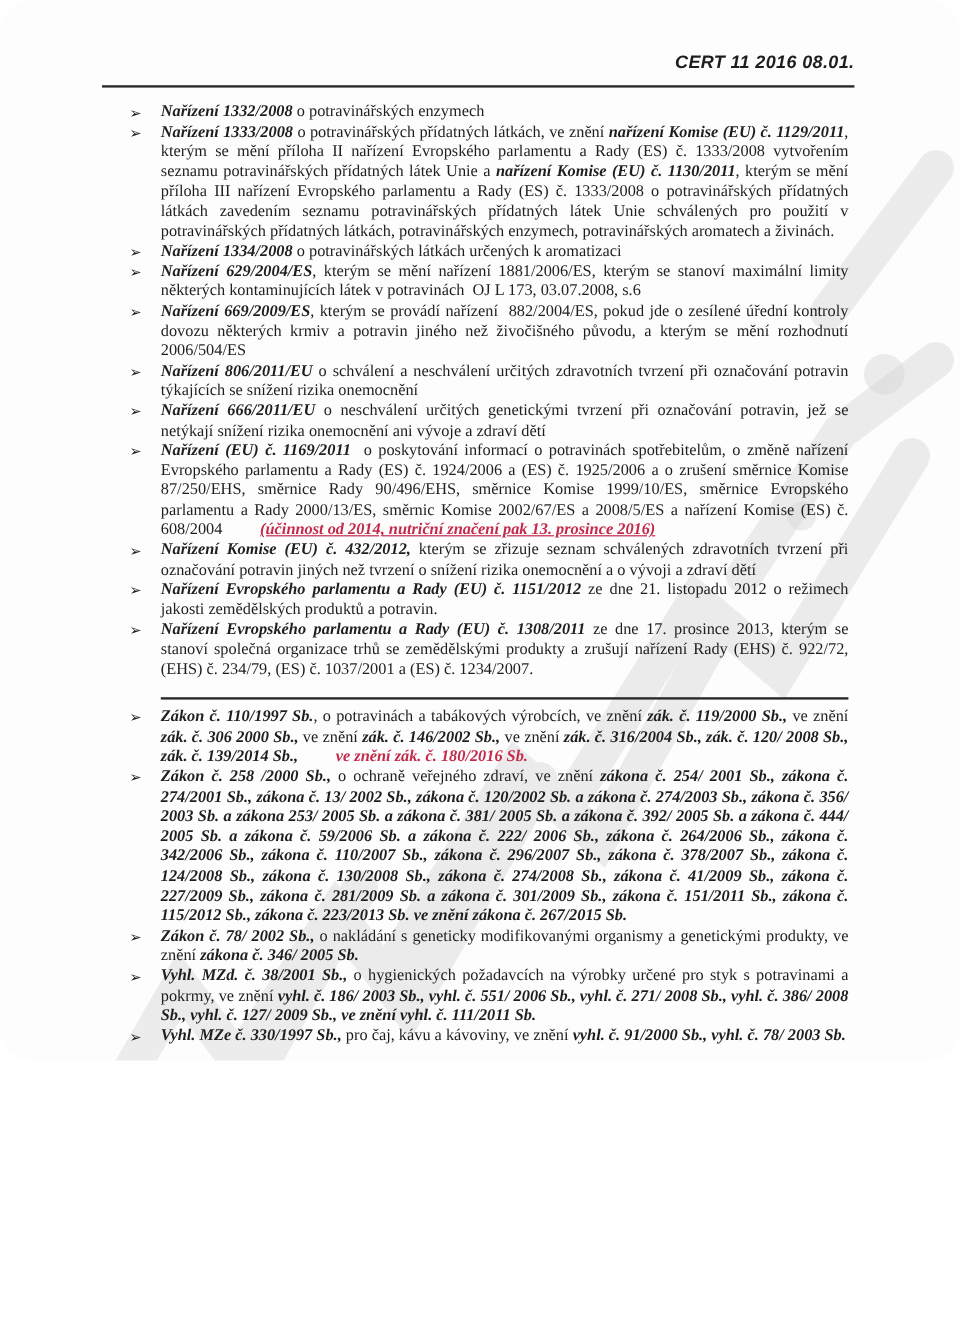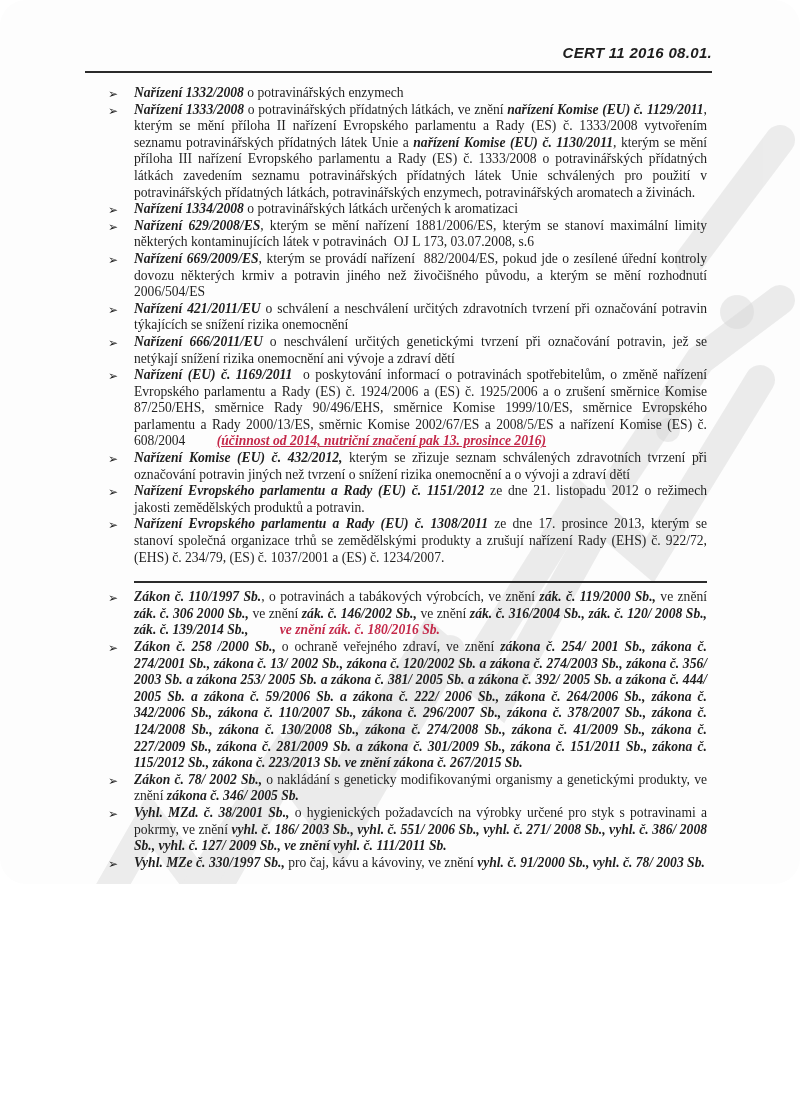--- a/index.html
+++ b/index.html
@@ -84,23 +84,23 @@
   </svg>
 
   <div class="header-title">CERT 11 2016 08.01.</div>
   <div class="header-rule"></div>
 
   <div class="content">
       <ul class="reg-list">
         <li><span class="bullet">➢</span><span class="b">Nařízení 1332/2008</span><span> o potravinářských enzymech</span></li>
         <li><span class="bullet">➢</span><span class="b">Nařízení 1333/2008</span><span> o potravinářských přídatných látkách, ve znění </span><span class="b">nařízení Komise (EU) č. 1129/2011</span><span>, kterým se mění příloha II nařízení Evropského parlamentu a Rady (ES) č. 1333/2008 vytvořením seznamu potravinářských přídatných látek Unie a </span><span class="b">nařízení Komise (EU) č. 1130/2011</span><span>, kterým se mění příloha III nařízení Evropského parlamentu a Rady (ES) č. 1333/2008 o potravinářských přídatných látkách zavedením seznamu potravinářských přídatných látek Unie schválených pro použití v potravinářských přídatných látkách, potravinářských enzymech, potravinářských aromatech a živinách.</span></li>
         <li><span class="bullet">➢</span><span class="b">Nařízení 1334/2008</span><span> o potravinářských látkách určených k aromatizaci</span></li>
-        <li><span class="bullet">➢</span><span class="b">Nařízení 629/2008/ES</span><span>, kterým se mění nařízení 1881/2006/ES, kterým se stanoví maximální limity některých kontaminujících látek v potravinách&nbsp; OJ L 173, 03.07.2008, s.6</span></li>
+        <li><span class="bullet">➢</span><span class="b">Nařízení 629/2004/ES</span><span>, kterým se mění nařízení 1881/2006/ES, kterým se stanoví maximální limity některých kontaminujících látek v potravinách&nbsp; OJ L 173, 03.07.2008, s.6</span></li>
         <li><span class="bullet">➢</span><span class="b">Nařízení 669/2009/ES</span><span>, kterým se provádí nařízení&nbsp; 882/2004/ES, pokud jde o zesílené úřední kontroly dovozu některých krmiv a potravin jiného než živočišného původu, a kterým se mění rozhodnutí 2006/504/ES</span></li>
-        <li><span class="bullet">➢</span><span class="b">Nařízení 421/2011/EU</span><span> o schválení a neschválení určitých zdravotních tvrzení při označování potravin týkajících se snížení rizika onemocnění</span></li>
+        <li><span class="bullet">➢</span><span class="b">Nařízení 806/2011/EU</span><span> o schválení a neschválení určitých zdravotních tvrzení při označování potravin týkajících se snížení rizika onemocnění</span></li>
         <li><span class="bullet">➢</span><span class="b">Nařízení 666/2011/EU</span><span> o neschválení určitých genetickými tvrzení při označování potravin, jež se netýkají snížení rizika onemocnění ani vývoje a zdraví dětí</span></li>
         <li><span class="bullet">➢</span><span class="b">Nařízení (EU) č. 1169/2011</span><span>&nbsp; o poskytování informací o potravinách spotřebitelům, o změně nařízení Evropského parlamentu a Rady (ES) č. 1924/2006 a (ES) č. 1925/2006 a o zrušení směrnice Komise 87/250/EHS, směrnice Rady 90/496/EHS, směrnice Komise 1999/10/ES, směrnice Evropského parlamentu a Rady 2000/13/ES, směrnic Komise 2002/67/ES a 2008/5/ES a nařízení Komise (ES) č. 608/2004 </span><span class="b red u">(účinnost od 2014, nutriční značení pak 13. prosince 2016)</span></li>
         <li><span class="bullet">➢</span><span class="b">Nařízení Komise (EU) č. 432/2012,</span><span> kterým se zřizuje seznam schválených zdravotních tvrzení při označování potravin jiných než tvrzení o snížení rizika onemocnění a o vývoji a zdraví dětí</span></li>
         <li><span class="bullet">➢</span><span class="b">Nařízení Evropského parlamentu a Rady (EU) č. 1151/2012</span><span> ze dne 21. listopadu 2012 o režimech jakosti zemědělských produktů a potravin.</span></li>
         <li><span class="bullet">➢</span><span class="b">Nařízení Evropského parlamentu a Rady (EU) č. 1308/2011</span><span> ze dne 17. prosince 2013, kterým se stanoví společná organizace trhů se zemědělskými produkty a zrušují nařízení Rady (EHS) č. 922/72, (EHS) č. 234/79, (ES) č. 1037/2001 a (ES) č. 1234/2007.</span></li>
       </ul>
       <div class="section-divider"></div>
       <ul class="reg-list">
         <li><span class="bullet">➢</span><span class="b">Zákon č. 110/1997 Sb.</span><span>, o potravinách a tabákových výrobcích, ve znění </span><span class="b">zák. č. 119/2000 Sb.,</span><span> ve znění </span><span class="b">zák. č. 306 2000 Sb.,</span><span> ve znění </span><span class="b">zák. č. 146/2002 Sb.,</span><span> ve znění </span><span class="b">zák. č. 316/2004 Sb., zák. č. 120/ 2008 Sb., zák. č. 139/2014 Sb., </span><span class="b red">ve znění zák. č. 180/2016 Sb.</span></li>
         <li><span class="bullet">➢</span><span class="b">Zákon č. 258 /2000 Sb.,</span><span> o ochraně veřejného zdraví, ve znění </span><span class="b">zákona č. 254/ 2001 Sb., zákona č. 274/2001 Sb., zákona č. 13/ 2002 Sb., zákona č. 120/2002 Sb. a zákona č. 274/2003 Sb., zákona č. 356/ 2003 Sb. a zákona 253/ 2005 Sb. a zákona č. 381/ 2005 Sb. a zákona č. 392/ 2005 Sb. a zákona č. 444/ 2005 Sb. a zákona č. 59/2006 Sb. a zákona č. 222/ 2006 Sb., zákona č. 264/2006 Sb., zákona č. 342/2006 Sb., zákona č. 110/2007 Sb., zákona č. 296/2007 Sb., zákona č. 378/2007 Sb., zákona č. 124/2008 Sb., zákona č. 130/2008 Sb., zákona č. 274/2008 Sb., zákona č. 41/2009 Sb., zákona č. 227/2009 Sb., zákona č. 281/2009 Sb. a zákona č. 301/2009 Sb., zákona č. 151/2011 Sb., zákona č. 115/2012 Sb., zákona č. 223/2013 Sb. ve znění zákona č. 267/2015 Sb.</span></li>

